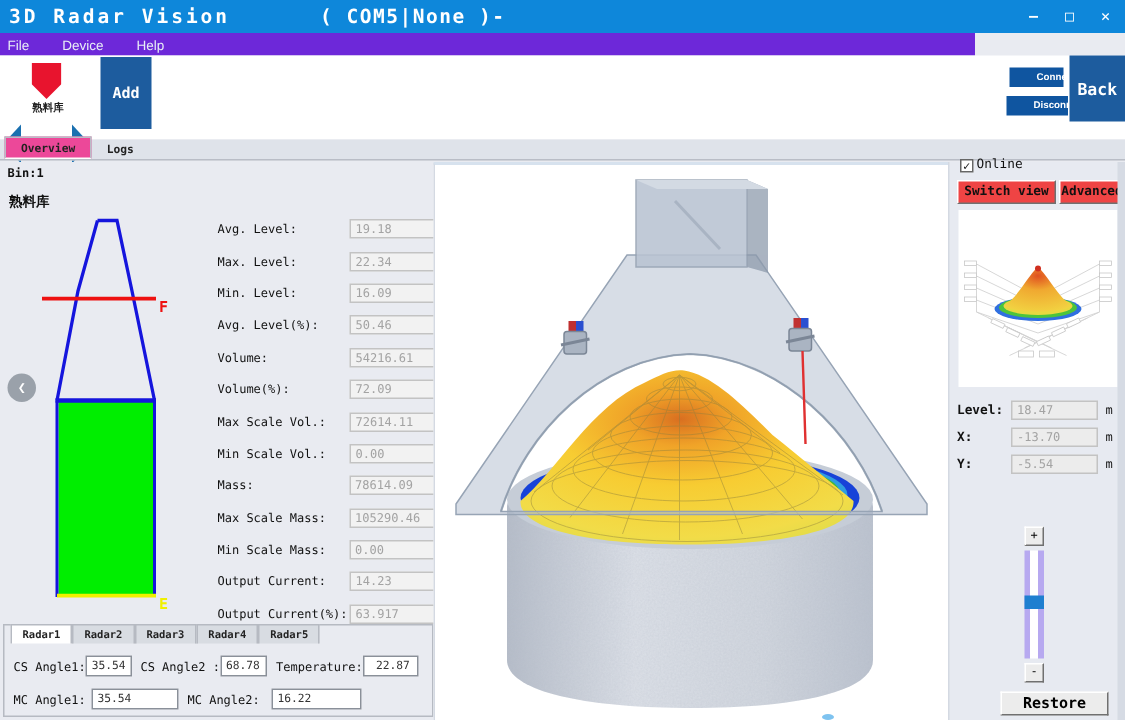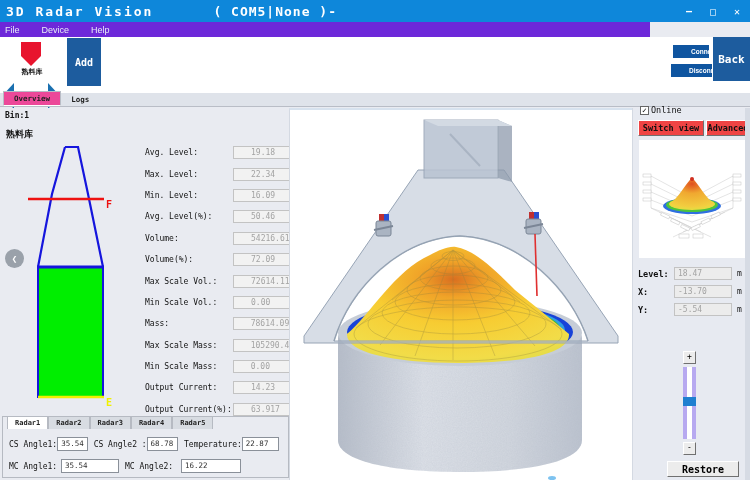--- a/index.html
+++ b/index.html
@@ -47,34 +47,34 @@
   .bin-id { position:absolute; left:5px; top:3px; font-size:8px; font-weight:bold; color:#111; }
   .bin-name { position:absolute; left:6px; top:20px; font-size:9px; font-weight:bold; color:#111; }
   .silo-svg { position:absolute; left:10px; top:36px; }
   .circle-back { position:absolute; left:5px; top:141px; width:19px; height:19px; border-radius:50%;
                  background:#9aa1aa; color:#fff; font-size:9px; display:flex; align-items:center; justify-content:center; cursor:pointer; }
 
   .stats { position:absolute; left:145px; top:34px; width:168px; }
   .stat-row { height:21.4px; display:flex; align-items:center; }
   .stat-label { width:88px; font-size:8px; color:#111; }
   .stat-box { width:62px; height:13px; background:#f2f2f2; border:1px solid #c3c3c3; color:#a3a3a3;
-              font-size:8px; line-height:11px; padding-left:17px; overflow:hidden; white-space:nowrap; }
+              font-size:8px; line-height:11px; padding-left:3px; overflow:hidden; white-space:nowrap; }
   .stat-unit { margin-left:4px; font-size:8px; color:#111; }
 
   .radar-panel { position:absolute; left:2px; top:308px; width:287px; height:62px; border:1px solid #b6bac2; }
   .radar-tabs { position:absolute; left:4px; top:-1px; display:flex; }
   .radar-tab { font-size:7px; font-weight:bold; padding:2px 7px; background:#d8dce2; border:1px solid #b6bac2;
                border-bottom:none; color:#222; cursor:pointer; }
   .radar-tab.active { background:#fff; }
   .radar-fields { position:absolute; left:6px; top:16px; width:276px; }
   .rf-row { display:flex; align-items:center; height:22px; }
   .rf-label { font-size:8px; color:#111; white-space:nowrap; }
   .rf-box { height:14px; background:#fff; border:1px solid #8a9099; font-size:7.5px; color:#333;
             line-height:12px; padding-left:3px; margin-right:6px; }
-  .w58 { width:58px; } .w60 { width:60px; } .w72 { width:72px; }
+  .w58 { width:58px; } .w60 { width:60px; } .w72 { width:72px;text-align:center; }
   .lw52 { width:52px; } .lw56 { width:56px; } .lw64 { width:64px; }
 
   
   .viewport { position:absolute; left:289px; top:108px; width:343px; height:372px; background:#fff;
               border-top:2px solid #d7e2ee; border-left:1px solid #d4d9e2; }
   .scroll-dot { position:absolute; left:258px; top:366px; width:8px; height:4px; border-radius:50%; background:#7ec3f0; }
 
   
   .sidebar { position:absolute; left:632px; top:108px; width:118px; height:372px; background:#e7eaf1; border-left:1px solid #d4d9e2; }
   .online-row { position:absolute; left:7px; top:-3px; display:flex; align-items:center; gap:2px; }

